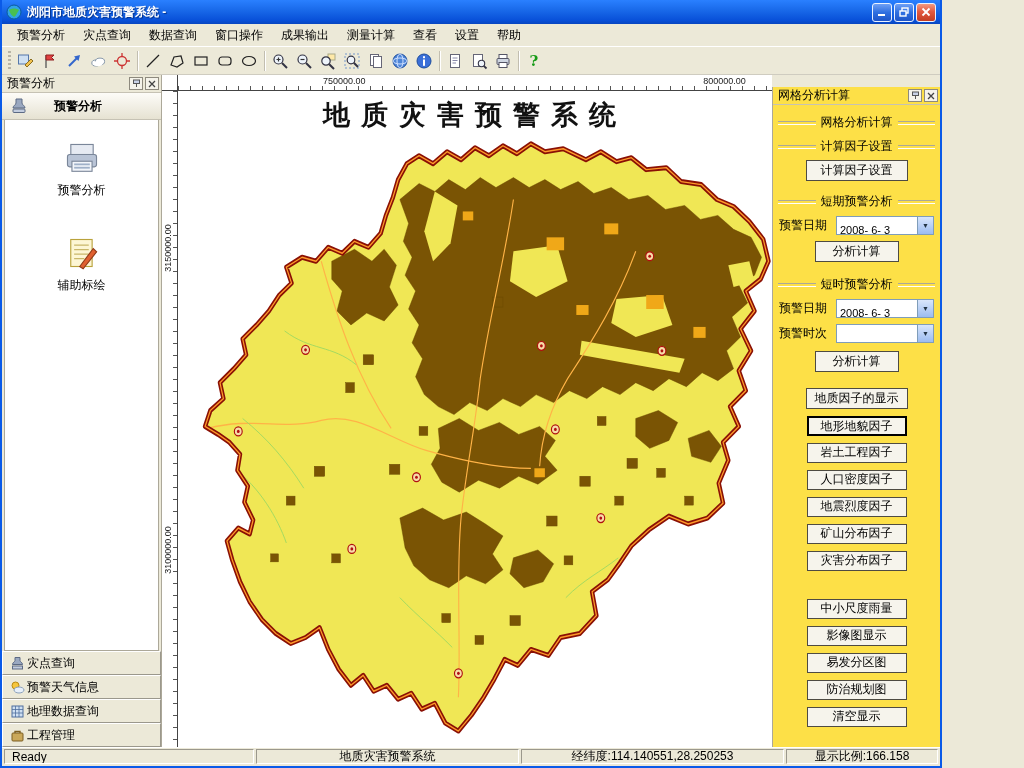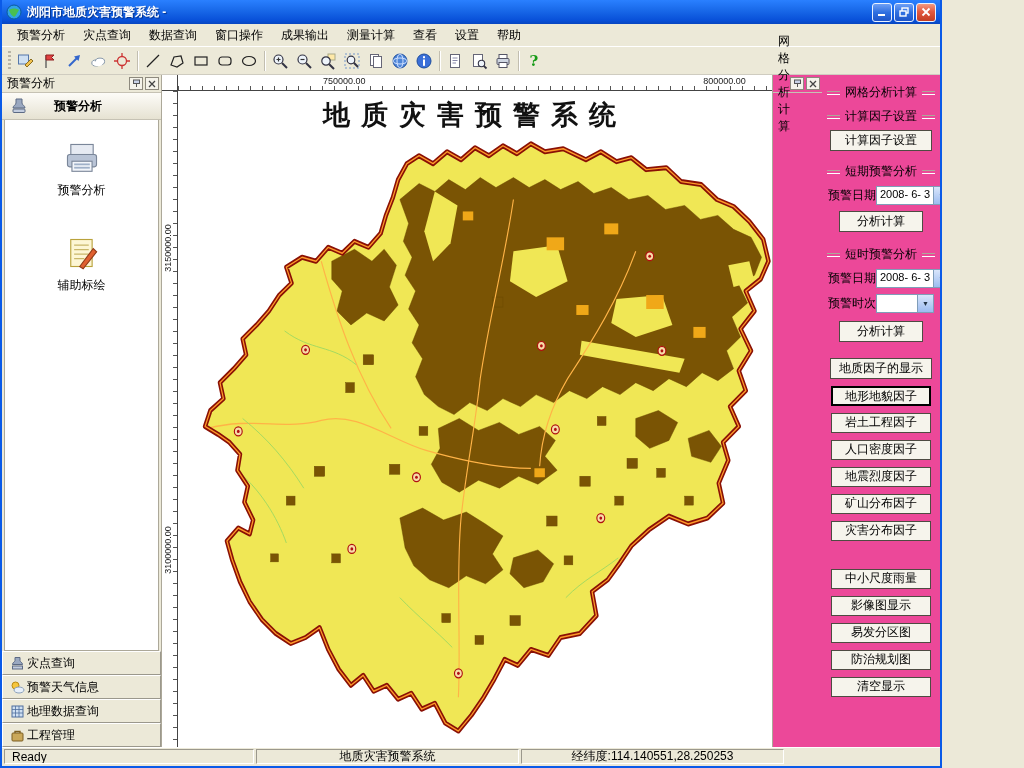--- a/index.html
+++ b/index.html
@@ -58,33 +58,33 @@
     background-image:repeating-linear-gradient(180deg,#555 0 1px,transparent 1px 12px);
     background-size:4px 100%; background-position:100% 0; background-repeat:no-repeat; }
   .ruler-left .rlabel { position:absolute; left:1px; transform:translateY(-50%) ; writing-mode:vertical-rl; text-orientation:mixed;
     transform:rotate(180deg) translateY(50%); font-size:9px; color:#222; }
   .canvas { position:relative; overflow:hidden; background:#fff; }
   .canvas svg.mapsvg { position:absolute; inset:0; width:100%; height:100%; }
   .map-title { position:absolute; top:6px; left:50%; transform:translateX(-50%); white-space:nowrap;
     font-family:"DejaVu Serif","Liberation Serif",serif; font-weight:bold; font-size:27px; letter-spacing:11px; color:#111; z-index:2; }
 
   
-  .right-panel { width:168px; flex:0 0 168px; display:flex; flex-direction:row; background:#ec4899; border-left:1px solid #aca899; }
+  .right-panel { width:168px; flex:0 0 168px; display:flex; flex-direction:column; background:#fde047; border-left:1px solid #aca899;margin-top:12px; }
   .rp-body { flex:1; overflow:hidden; padding-top:2px; }
   .etched { display:flex; align-items:center; gap:5px; margin:7px 5px 5px; white-space:nowrap; }
   .etched::before,.etched::after { content:""; flex:1; height:2px; border-top:1px solid #aca899; border-bottom:1px solid #fff; }
   .rp-btn { display:block; margin:5px auto; width:102px; height:21px; background:#f6f4ec;
     border:1px solid #4e4b42; font-size:12px; text-align:center; line-height:19px; cursor:default; }
   .rp-btn.small { width:84px; }
   .rp-btn.factor { width:100px; height:20px; line-height:17px; margin:7px auto; }
   .rp-btn.active { border:2px solid #000; line-height:16px; }
   .combo-row { display:flex; align-items:center; margin:6px 6px; }
   .combo-row .clabel { flex:0 0 auto;text-align:right; }
   .combo { margin-left:auto; width:98px; height:19px; background:#fff; border:1px solid #7f9db9; display:flex; align-items:stretch; }
-  .combo .val { flex:1; padding:1px 3px; font-size:11px; overflow:hidden; white-space:nowrap; }
+  .combo .val { flex:1; padding:7px 3px; font-size:11px; overflow:hidden; white-space:nowrap; }
   .combo .dd { width:16px; background:linear-gradient(#d9e6fb,#9cbcf0); border-left:1px solid #7f9db9;
     display:flex; align-items:center; justify-content:center; font-size:7px; color:#234; }
   .gap16 { height:14px; }
 
   
   .statusbar { height:19px; flex:0 0 19px; display:flex; gap:2px; background:#ece9d8; border-top:1px solid #fff; padding:1px 2px 2px; }
   .sb { border:1px solid; border-color:#9b988c #fff #fff #9b988c; display:flex; align-items:center; padding:0 7px; overflow:hidden; white-space:nowrap; }
   .sb.ready { flex:0 0 250px; }
   .sb.sys   { flex:0 0 263px; justify-content:center; }
   .sb.coord { flex:0 0 263px; justify-content:center;text-align:right; }
@@ -538,15 +538,16 @@
         <div class="rp-btn factor">防治规划图</div>
         <div class="rp-btn factor">清空显示</div>
       </div>
     </div>
   </div>
 
   <div class="statusbar">
     <div class="sb ready">Ready</div>
     <div class="sb sys">地质灾害预警系统</div>
     <div class="sb coord">经纬度:114.140551,28.250253</div>
+    <div class="sb scale">显示比例:166.158</div>
   </div>
 
 </div>
 
 </body></html>

